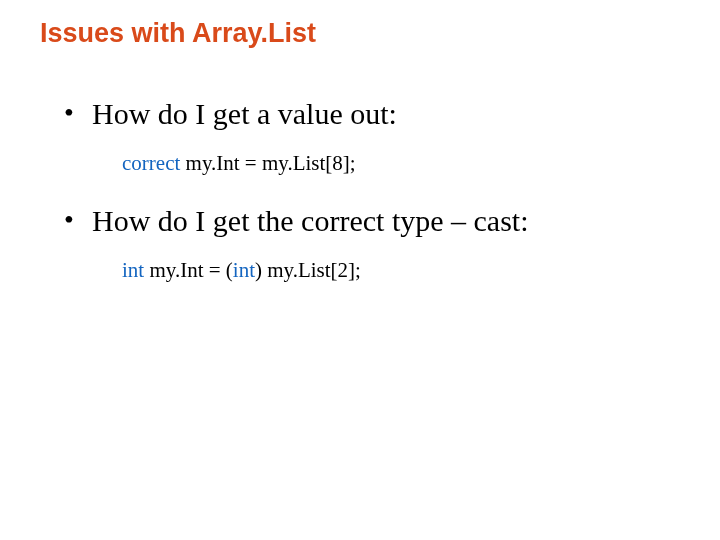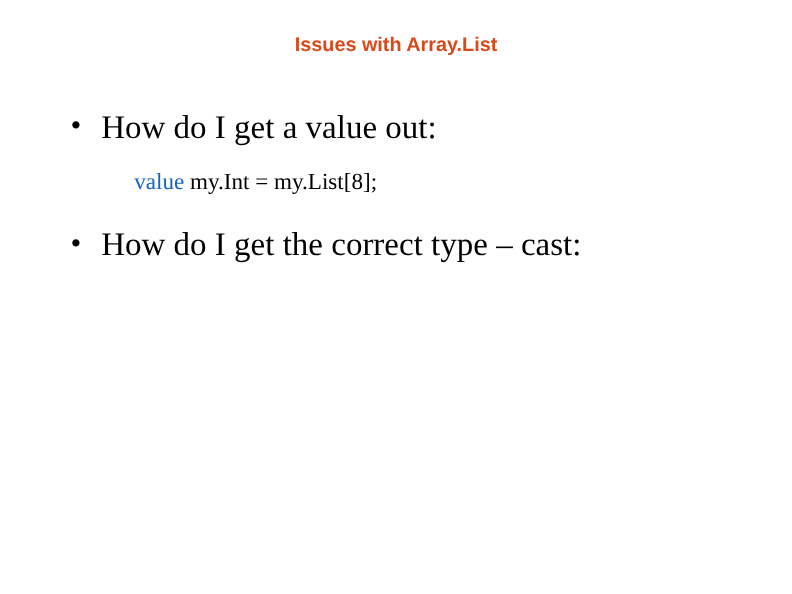--- a/index.html
+++ b/index.html
@@ -15,25 +15,24 @@
   .slide {
     box-sizing: border-box;
     width: 720px;
     height: 540px;
     padding: 18px 40px 40px 40px;
     position: relative;
   }
   .title {
     font-family: Arial, Helvetica, sans-serif;
     font-weight: bold;
-    font-size: 18px;
+    font-size: 27px;
     color: #d94a1a;
-    text-align: center;
     margin-bottom: 48px;
-    margin-top: 12px;
+    margin-top: 0;
   }
   ul.top {
     list-style: none;
     padding: 0;
     margin: 0 0 0 24px;
   }
   ul.top > li {
     margin-bottom: 18px;
   }
   .bullet-line {
@@ -62,19 +61,20 @@
 </style>
 </head>
 <body>
 
 <div class="slide">
   <div class="title">Issues with Array.List</div>
 
   <ul class="top">
     <li>
       <div class="bullet-line">How do I get a value out:</div>
-      <div class="code-line"><span class="kw">value</span><span> my.Int = my.List[8];</span></div>
+      <div class="code-line"><span class="kw">correct</span><span> my.Int = my.List[8];</span></div>
     </li>
     <li>
       <div class="bullet-line">How do I get the correct type – cast:</div>
+      <div class="code-line"><span class="kw">int</span><span> my.Int = (</span><span class="kw">int</span><span>) my.List[2];</span></div>
     </li>
   </ul>
 </div>
 
 </body></html>

